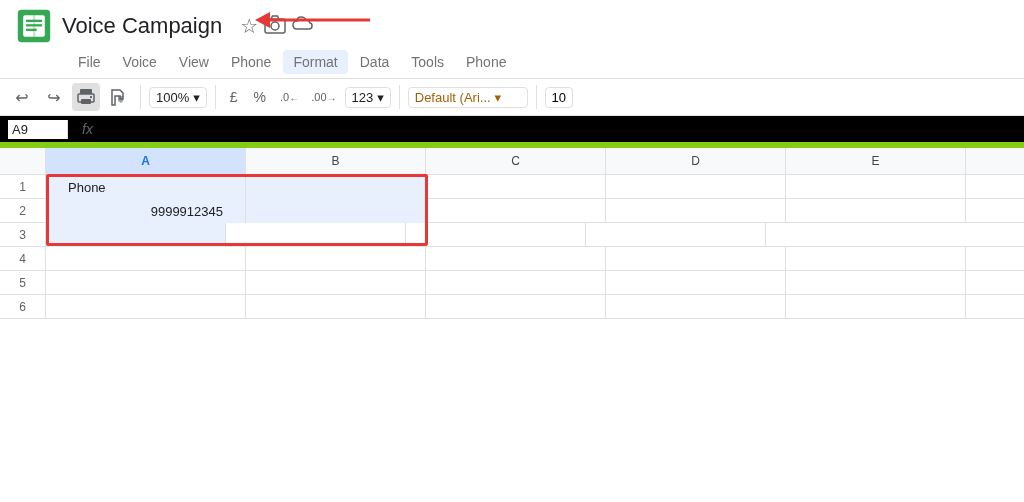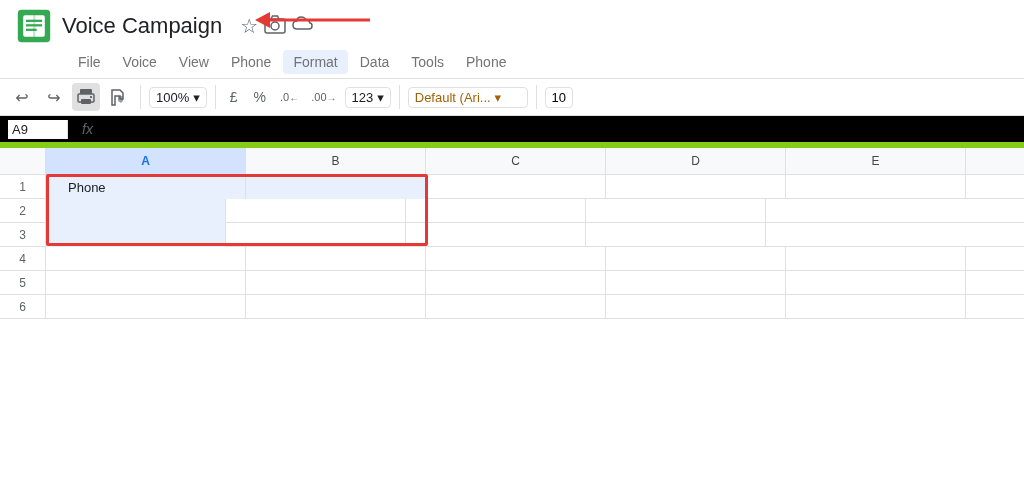--- a/index.html
+++ b/index.html
@@ -354,20 +354,21 @@
     <div class="row-number-col">1</div>
     <div class="cell col-a selected-range">Phone</div>
     <div class="cell col-b selected-range"></div>
     <div class="cell col-c"></div>
     <div class="cell col-d"></div>
     <div class="cell col-e"></div>
   </div>
 
   <div class="sheet-row">
     <div class="row-number-col">2</div>
+    <div class="cell col-a selected-range number">9999912345</div>
     <div class="cell col-b selected-range"></div>
     <div class="cell col-c"></div>
     <div class="cell col-d"></div>
     <div class="cell col-e"></div>
   </div>
 
   <div class="sheet-row">
     <div class="row-number-col">3</div>
     <div class="cell col-b selected-range"></div>
     <div class="cell col-c"></div>

